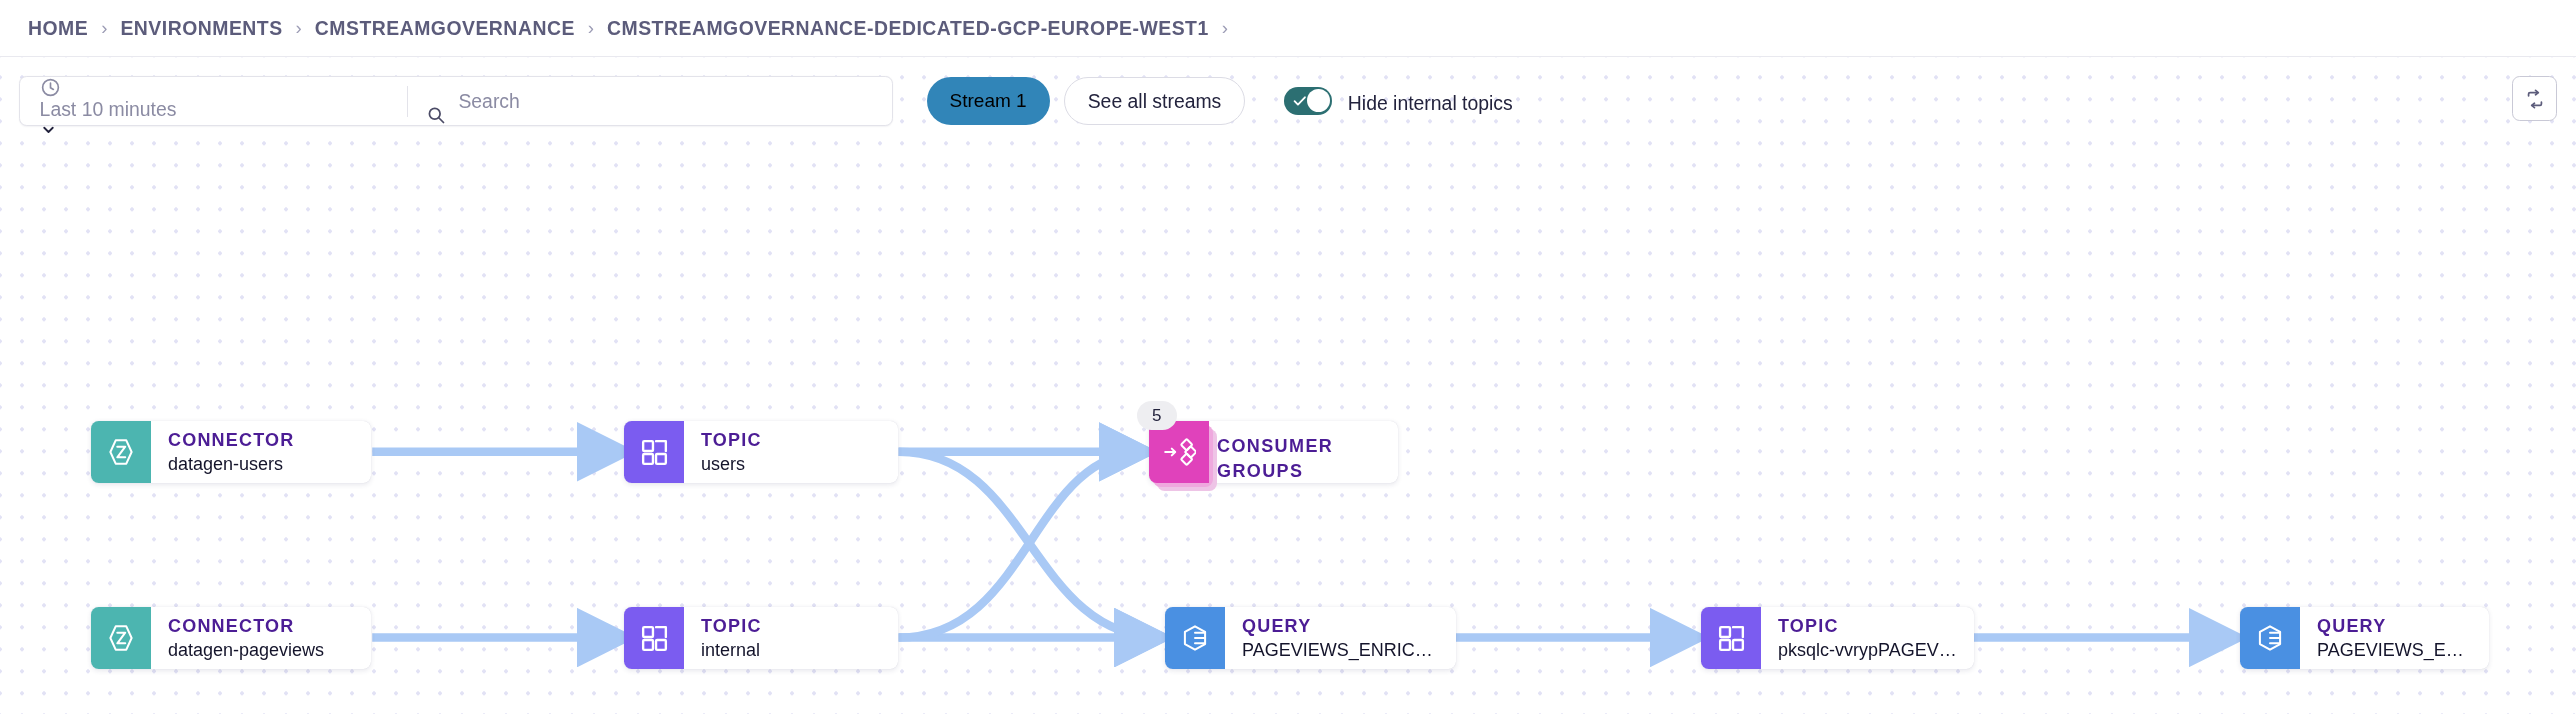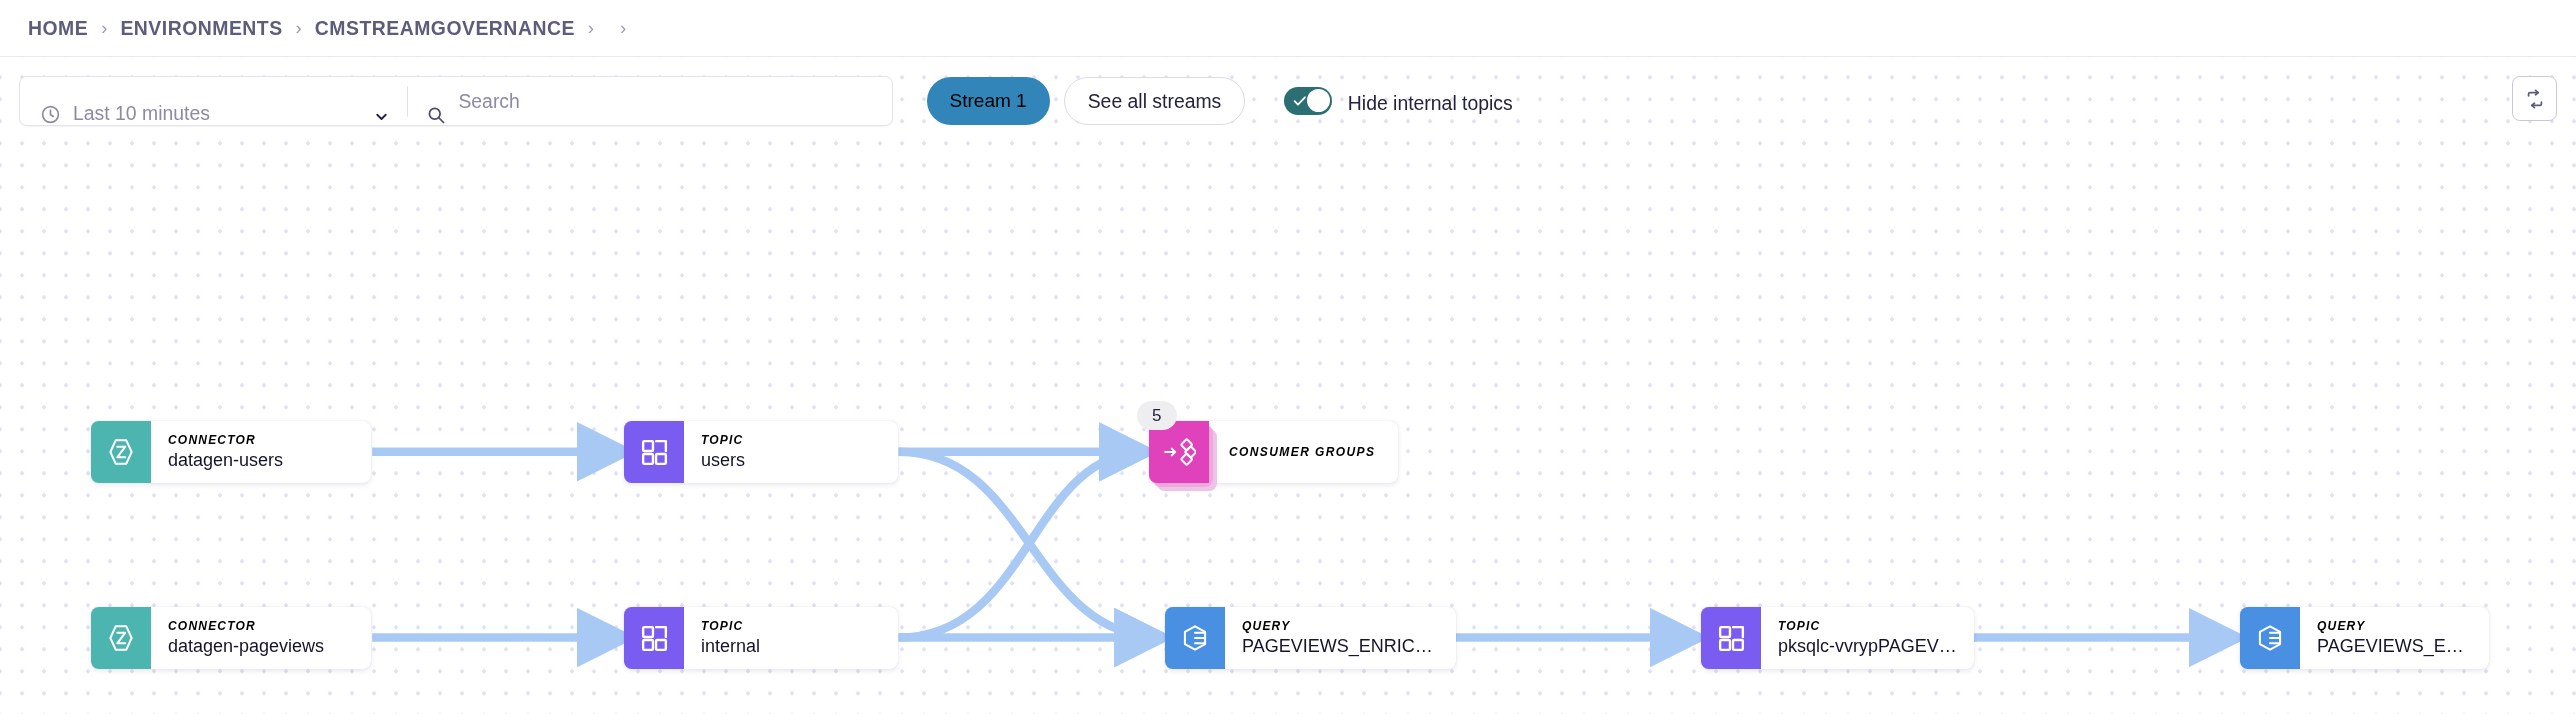--- a/index.html
+++ b/index.html
@@ -61,25 +61,26 @@
     align-items: center;
     height: 50px;
     width: 874px;
     background: #ffffff;
     border: 0.8px solid #e3e3ea;
     border-radius: 7.7px;
     box-shadow: 0 0.8px 1.5px rgba(20,20,60,.05);
   }
   .timerange {
     display: flex;
-    align-items: flex-end;
+    align-items: flex-start;
     height: 100%;
     width: 387px;
     padding: 0 17px 0 20px;
     cursor: pointer;
+    flex-direction: column;
   }
   .clock-icon { flex: 0 0 auto; margin-right: 12.4px; display: flex; }
   .timerange-label {
     flex: 1;
     font-size: 19.4px;
     color: #8b8ba3;
     white-space: nowrap;
   }
   .chev { flex: 0 0 auto; display: flex; }
   .divider-v {
@@ -202,41 +203,40 @@
   .node-body {
     flex: 1;
     min-width: 0;
     display: flex;
     flex-direction: column;
     justify-content: center;
     padding: 0 17px;
     overflow: hidden;
   }
   .node-kind {
-    font-size: 12px;
+    font-size: 18px;
     font-weight: 700;
     letter-spacing: 1.2px;
-    color: #000000;
+    color: #4c1d95;
     text-transform: uppercase;
     line-height: 1.35;
-    font-style: italic;
   }
   .node-title {
     font-size: 18px;
     color: #14142b;
     line-height: 1.35;
     white-space: nowrap;
     overflow: hidden;
     text-overflow: ellipsis;
   }
   .node-kind-only {
     flex: 1;
     display: flex;
-    align-items: center;
-    padding: 0 20px;
+    align-items: flex-end;
+    padding: 0 8px;
   }
   .node-kind-only .node-kind { letter-spacing: 1.4px; }
 
   .ic-connector { background: #4cb5b0; }
   .ic-topic     { background: #7b5cf0; }
   .ic-query     { background: #4a90e2; }
   .ic-consumer  { background: #e042bb; }
 
   
   .stack-back {
@@ -277,20 +277,21 @@
 </head>
 <body>
 
 <div class="breadcrumb-bar">
   <span class="crumb">HOME</span>
   <span class="crumb-sep">›</span>
   <span class="crumb">ENVIRONMENTS</span>
   <span class="crumb-sep">›</span>
   <span class="crumb">CMSTREAMGOVERNANCE</span>
   <span class="crumb-sep">›</span>
+  <span class="crumb">CMSTREAMGOVERNANCE-DEDICATED-GCP-EUROPE-WEST1</span>
   <span class="crumb-sep">›</span>
 </div>
 
 <div class="canvas">
 
   <svg class="edges" viewBox="0 0 3326 850">
     <defs>
       <marker id="ah" markerWidth="7" markerHeight="7" refX="5.6" refY="3.5" orient="auto">
         <path d="M0,0 L7,3.5 L0,7 Z" fill="#a9c9f5"></path>
       </marker>

